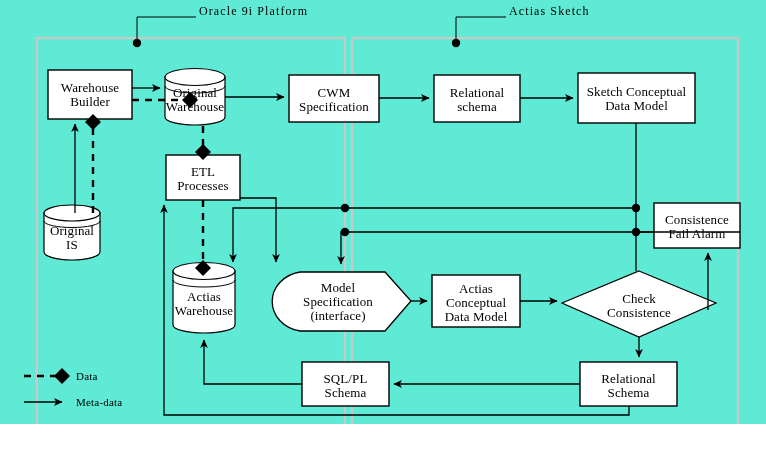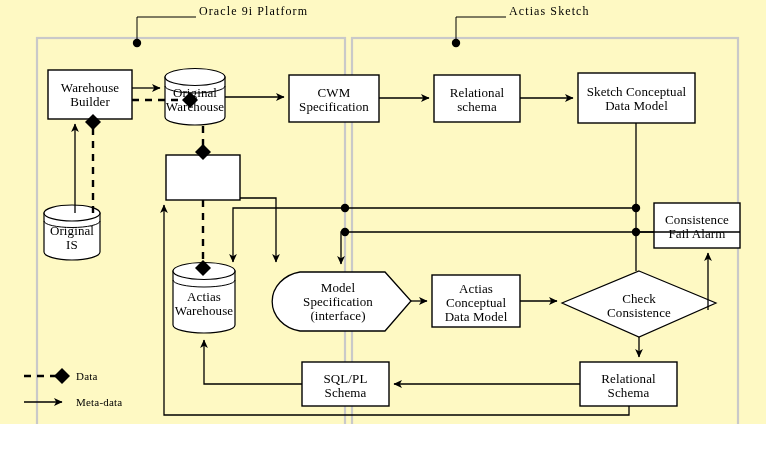--- a/index.html
+++ b/index.html
@@ -1,17 +1,17 @@
 <!DOCTYPE html>
 <html><head>
 <meta charset="utf-8">
 <style>
   html,body{margin:0;padding:0;background:#ffffff;}
   body{font-family:"Liberation Serif","DejaVu Serif",serif;}
-  #root{position:relative;width:766px;height:424px;background:#fef9c3;overflow:hidden;}
+  #root{position:relative;width:766px;height:424px;background:#5eead4;overflow:hidden;}
   #svg{position:absolute;left:0;top:0;width:766px;height:456px;}
   .lbl{position:absolute;text-align:center;line-height:1.08;color:#000;
        font-family:"Liberation Serif","DejaVu Serif",serif;font-size:13px;
        letter-spacing:.1px;pointer-events:none;}
   .ttl{position:absolute;color:#000;font-family:"Liberation Serif","DejaVu Serif",serif;
        font-size:12px;letter-spacing:1.1px;white-space:nowrap;}
   .leg{position:absolute;color:#000;font-family:"Liberation Serif","DejaVu Serif",serif;
        font-size:11px;white-space:nowrap;letter-spacing:.2px;}
 </style>
 </head>
@@ -156,20 +156,24 @@
       <div>schema</div>
   </div>
   <div class="lbl" style="left:578px;top:85px;width:117px;">
     <div>Sketch Conceptual</div>
       <div>Data Model</div>
   </div>
   <div class="lbl" style="left:32px;top:224px;width:80px;">
     <div>Original</div>
       <div>IS</div>
   </div>
+  <div class="lbl" style="left:166px;top:165px;width:74px;">
+    <div>ETL</div>
+      <div>Processes</div>
+  </div>
   <div class="lbl" style="left:164px;top:290px;width:80px;text-align:center;">
     <div>Actias</div>
       <div>Warehouse</div>
   </div>
   <div class="lbl" style="left:286px;top:281px;width:104px;">
     <div>Model</div>
       <div>Specification</div>
       <div>(interface)</div>
   </div>
   <div class="lbl" style="left:432px;top:282px;width:88px;">

